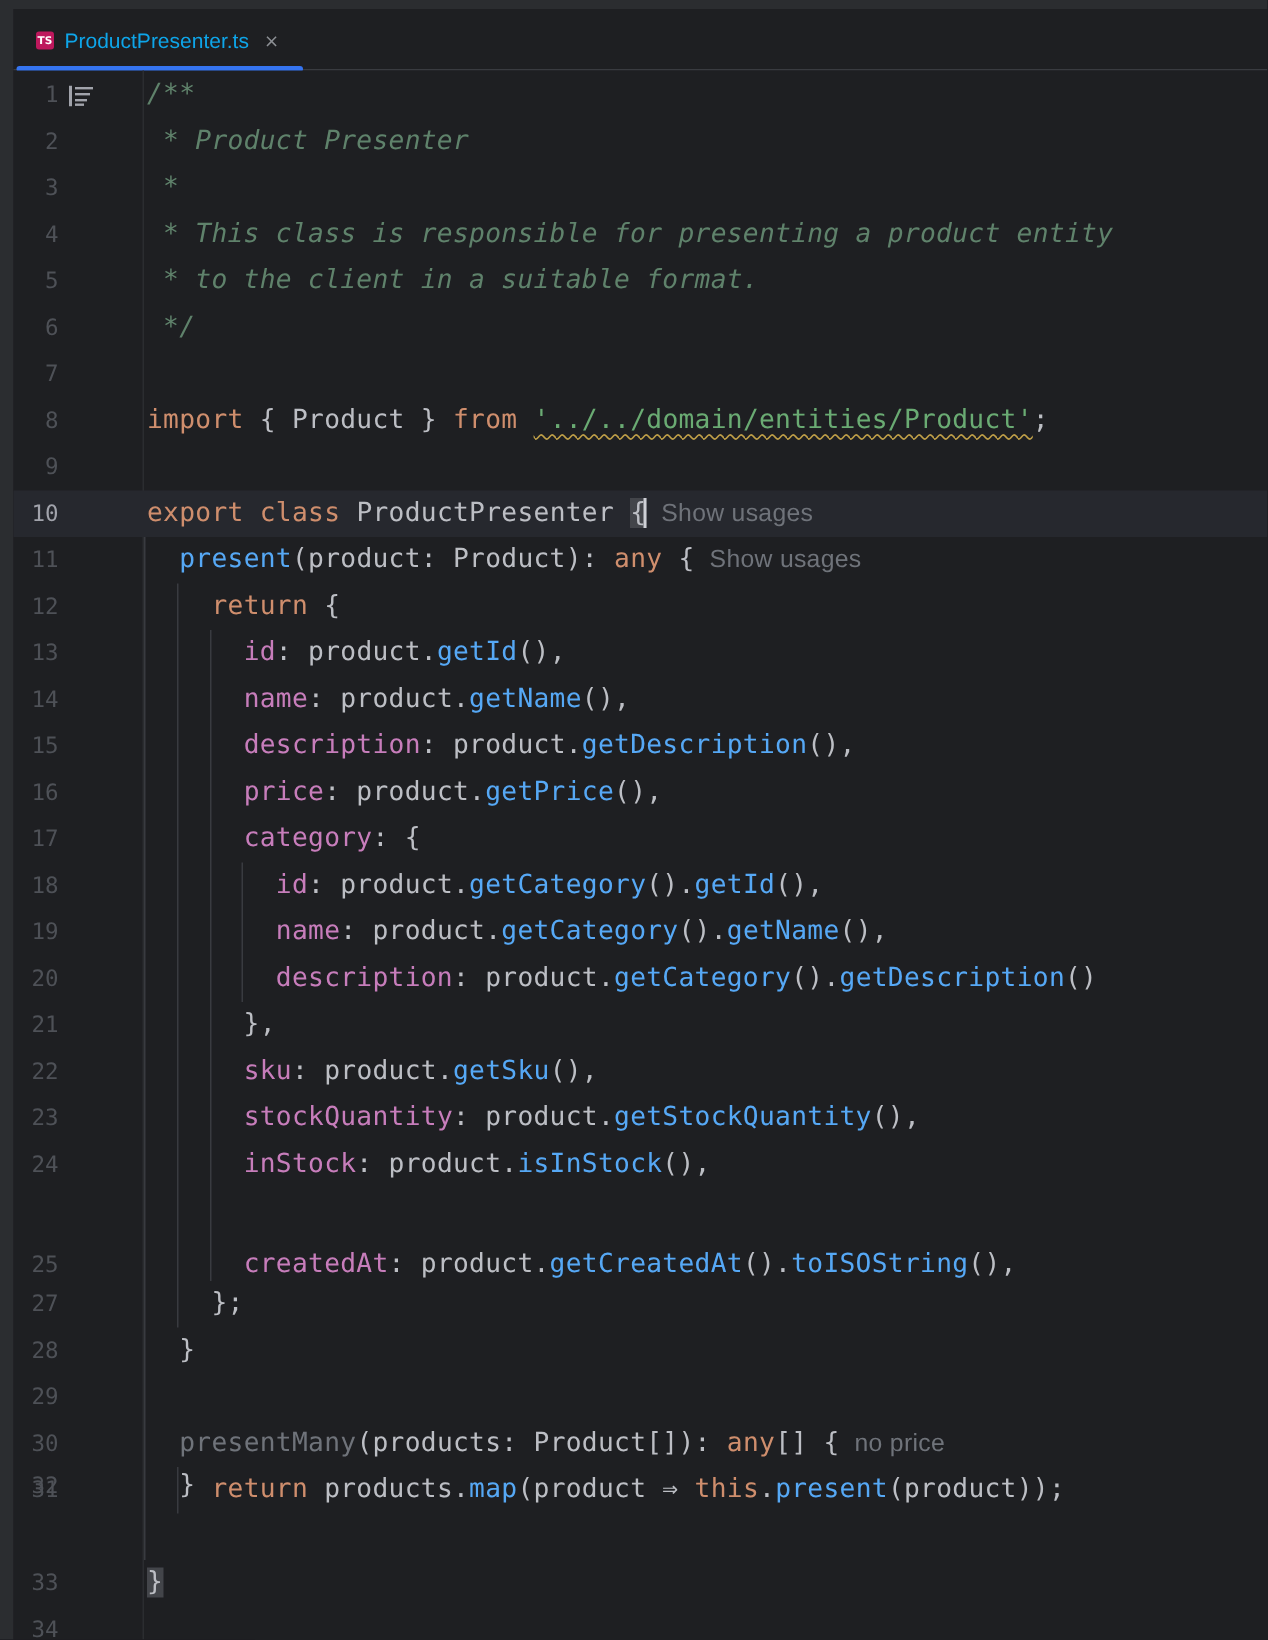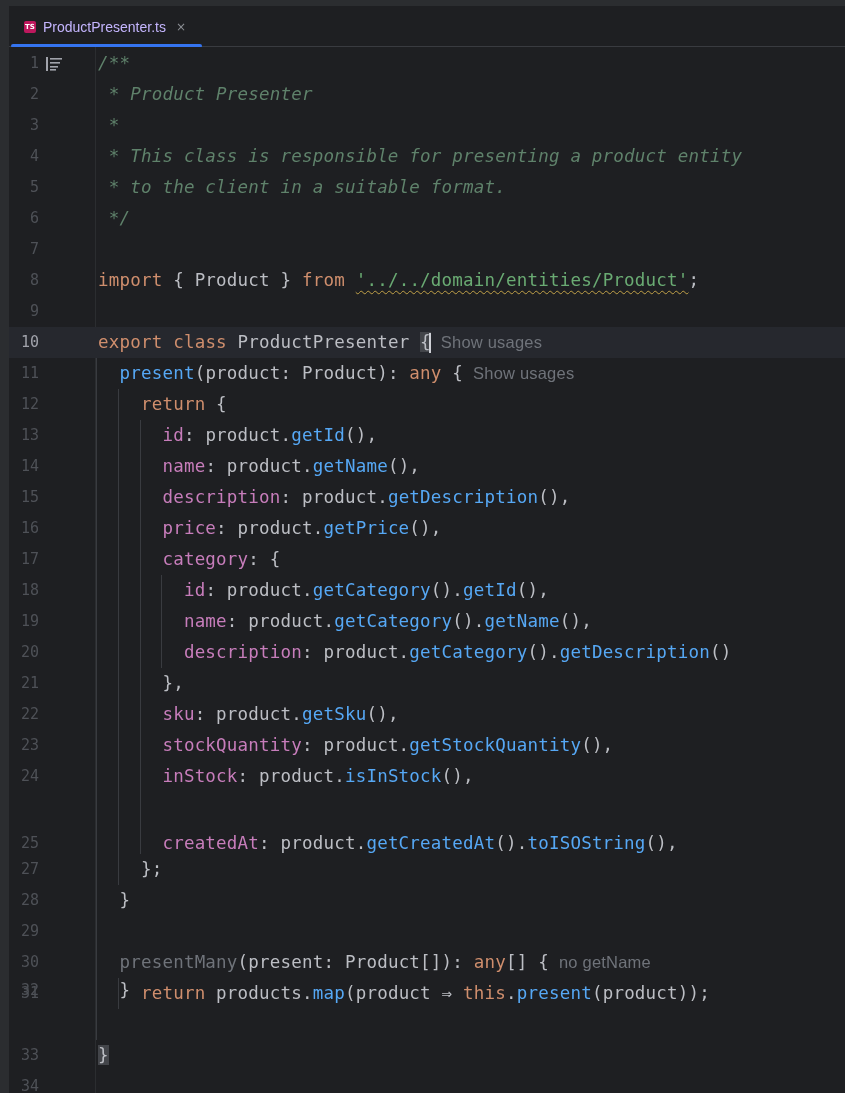--- a/index.html
+++ b/index.html
@@ -2,21 +2,21 @@
 <html><head>
 <meta charset="utf-8">
 <style>
   html, body { margin:0; padding:0; }
   body { width:845px; height:1093px; background:#1e1f22; overflow:hidden; position:relative; font-family:"DejaVu Sans Mono", monospace; }
   .topstrip { position:absolute; left:0; top:0; width:845px; height:6px; background:#2b2d30; }
   .leftstrip { position:absolute; left:0; top:6px; width:9px; height:1087px; background:#2b2d30; }
   .tabbar { position:absolute; left:9px; top:6px; width:836px; height:41px; background:#1e1f22; border-bottom:1px solid #393b40; box-sizing:border-box; }
   .tab { position:absolute; left:1px; top:0; height:41px; width:191px; display:flex; align-items:center; }
   .tab-icon { margin-left:14px; width:12px; height:12px; background:#be185d; color:#fff; font-family:"DejaVu Sans", sans-serif; font-size:7px; font-weight:bold; display:flex; align-items:center; justify-content:center; border-radius:2px; }
-  .tab-label { margin-left:7px; font-family:"Liberation Sans", sans-serif; font-size:14px; color:#c4b5fd; }
+  .tab-label { margin-left:7px; font-family:"Liberation Sans", sans-serif; font-size:14px; color:#0ea5e9; }
   .tab-close { margin-left:10px; font-family:"DejaVu Sans", sans-serif; font-size:12px; color:#8c8f94; }
   .tab-underline { position:absolute; left:1px; bottom:-1px; width:191px; height:4px; background:#3574f0; border-radius:2px; }
   .editor { position:absolute; left:9px; top:47px; width:836px; height:1046px; background:#1e1f22; }
   .gutter-sep { position:absolute; left:86px; top:0; width:1px; height:1046px; background:#2b2d30; }
   .line { position:absolute; left:0; width:836px; height:31px; }
   .line.current { background:#26282e; }
   .ln { position:absolute; left:0; width:30px; text-align:right; font-size:15px; color:#4e5157; line-height:31px; }
   .line.current .ln { color:#a1a3ab; }
   .code { position:absolute; left:89px; top:0; font-size:17.5px; line-height:31px; white-space:pre; color:#bcbec4; letter-spacing:0.2px; }
   .cm { color:#5f826b; font-style:italic; }
@@ -162,21 +162,21 @@
     <div class="line" style="top: 838px;">
       <span class="ln">28</span>
       <span class="code"><span>  }</span></span>
     </div>
     <div class="line" style="top: 869px;">
       <span class="ln">29</span>
       <span class="code"></span>
     </div>
     <div class="line" style="top: 900px;">
       <span class="ln">30</span>
-      <span class="code"><span>  </span><span class="unused">presentMany</span><span>(present: Product[]): </span><span class="kw">any</span><span>[] {</span><span class="hint">no getName</span></span>
+      <span class="code"><span>  </span><span class="unused">presentMany</span><span>(products: Product[]): </span><span class="kw">any</span><span>[] {</span><span class="hint">no price</span></span>
     </div>
     <div class="line" style="top: 931px;">
       <span class="ln">31</span>
       <span class="code"><span>    </span><span class="kw">return</span><span> products.</span><span class="fn">map</span><span>(product ⇒ </span><span class="kw">this</span><span>.</span><span class="fn">present</span><span>(product));</span></span>
     </div>
     <div class="line" style="top: 928px;">
       <span class="ln">32</span>
       <span class="code"><span>  }</span></span>
     </div>
     <div class="line" style="top: 993px;">

